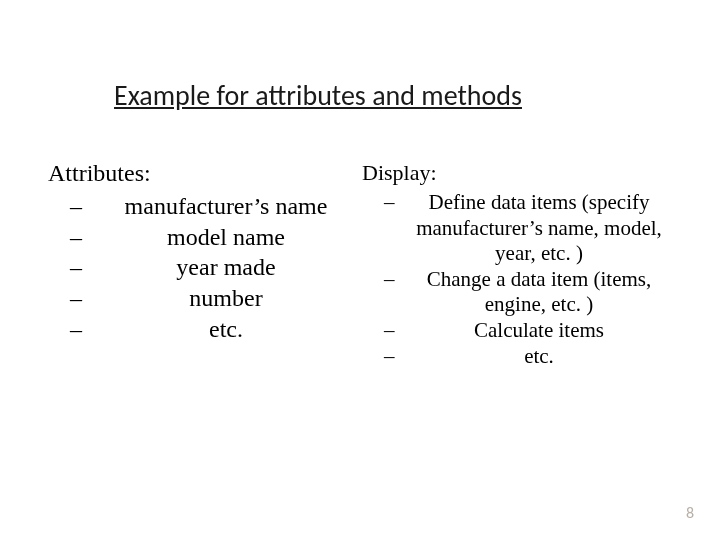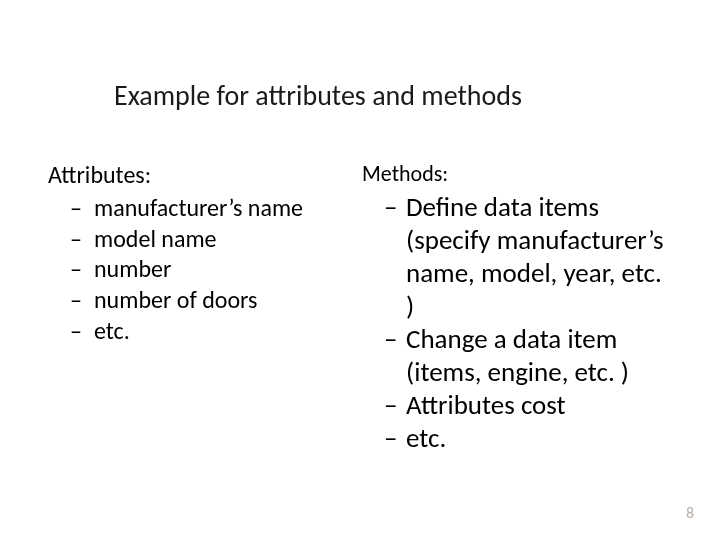--- a/index.html
+++ b/index.html
@@ -21,57 +21,60 @@
   }
   .title {
     position: absolute;
     top: 78px;
     left: 0;
     width: 636px;
     text-align: center;
     font-size: 28px;
     font-weight: 400;
     color: #1a1a1a;
+    text-decoration: underline;
   }
   .cols {
     position: absolute;
     top: 160px;
     left: 48px;
     right: 48px;
     display: flex;
     gap: 4px;
+    font-family: Liberation Serif, serif;
   }
   .col {
     flex: 1;
   }
   .col-heading {
     font-size: 24px;
     margin: 0 0 4px 0;
     font-weight: 400;
   }
   ul.dash {
     list-style: none;
     margin: 0;
     padding: 0 0 0 28px;
   }
   ul.dash > li {
     position: relative;
     font-size: 24px;
     line-height: 1.28;
     padding-left: 18px;
     margin: 0;
+    text-align: center;
   }
   ul.dash > li::before {
     content: "–";
     position: absolute;
     left: -6px;
     top: 0;
   }
   .col.right ul.dash > li {
-    font-size: 27px;
+    font-size: 21px;
     line-height: 1.22;
     padding-left: 16px;
   }
   .col.right .col-heading {
     font-size: 22px;
   }
   .pagenum {
     position: absolute;
     bottom: 18px;
     right: 26px;
@@ -86,32 +89,32 @@
 
   <div class="title">Example for attributes and methods</div>
 
   <div class="cols">
 
     <div class="col left">
       <div class="col-heading">Attributes:</div>
       <ul class="dash">
         <li>manufacturer’s name</li>
         <li>model name</li>
+        <li>year made</li>
         <li>number</li>
-        <li>number of doors</li>
         <li>etc.</li>
       </ul>
     </div>
 
     <div class="col right">
-      <div class="col-heading">Methods:</div>
+      <div class="col-heading">Display:</div>
       <ul class="dash">
         <li>Define data items (specify manufacturer’s name, model, year, etc. )</li>
         <li>Change a data item (items, engine, etc. )</li>
-        <li>Attributes cost</li>
+        <li>Calculate items</li>
         <li>etc.</li>
       </ul>
     </div>
 
   </div>
 
   <div class="pagenum">8</div>
 
 </div>
 

